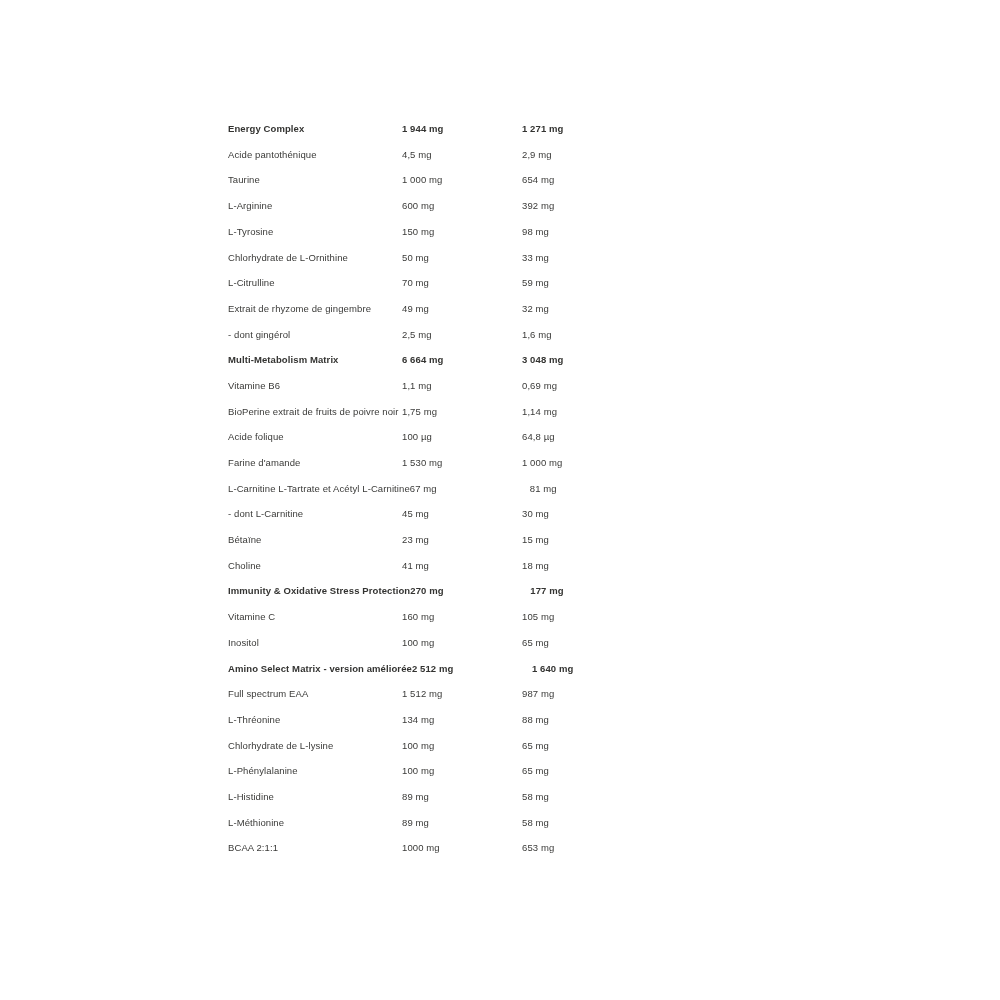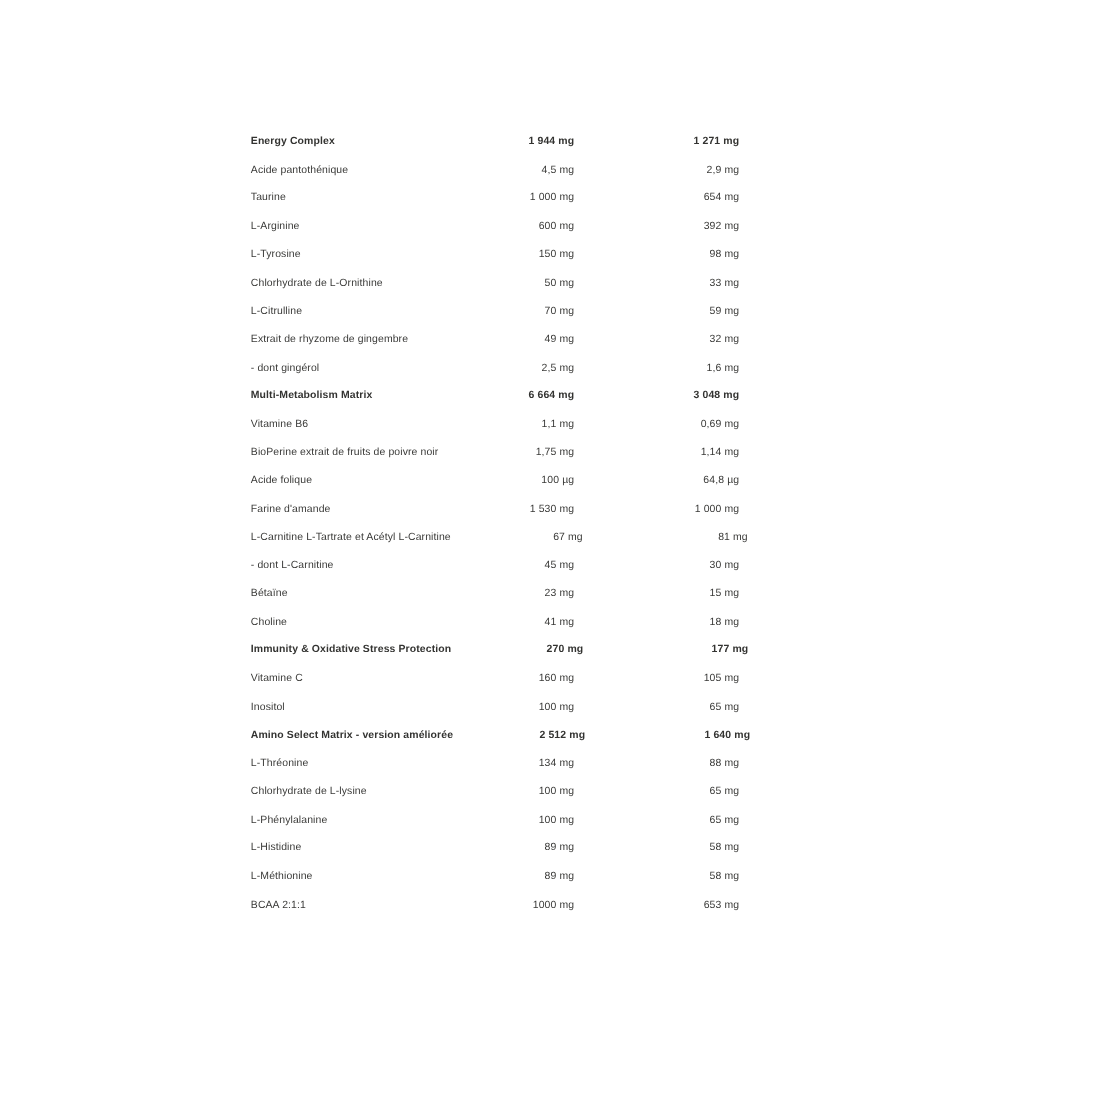--- a/index.html
+++ b/index.html
@@ -32,21 +32,21 @@
     line-height: 1;
     color: #3a3a38;
     font-weight: 400;
     letter-spacing: 0.1px;
   }
   .row.bold {
     font-weight: 700;
     color: #333331;
   }
   .cell { white-space: nowrap; }
-  .cell.c1, .cell.c2 { text-align: right; }
+  .cell.c1, .cell.c2 { }
 </style>
 </head>
 <body>
 
 <div class="page">
   <div class="nutrition-table">
       <div class="row bold">
         <div class="cell c0">Energy Complex</div>
         <div class="cell c1">1 944 mg</div>
         <div class="cell c2">1 271 mg</div>
@@ -150,20 +150,25 @@
         <div class="cell c0">Inositol</div>
         <div class="cell c1">100 mg</div>
         <div class="cell c2">65 mg</div>
       </div>
       <div class="row bold">
         <div class="cell c0">Amino Select Matrix - version améliorée</div>
         <div class="cell c1">2 512 mg</div>
         <div class="cell c2">1 640 mg</div>
       </div>
       <div class="row">
+        <div class="cell c0">Full spectrum EAA</div>
+        <div class="cell c1">1 512 mg</div>
+        <div class="cell c2">987 mg</div>
+      </div>
+      <div class="row">
         <div class="cell c0">L-Thréonine</div>
         <div class="cell c1">134 mg</div>
         <div class="cell c2">88 mg</div>
       </div>
       <div class="row">
         <div class="cell c0">Chlorhydrate de L-lysine</div>
         <div class="cell c1">100 mg</div>
         <div class="cell c2">65 mg</div>
       </div>
       <div class="row">

